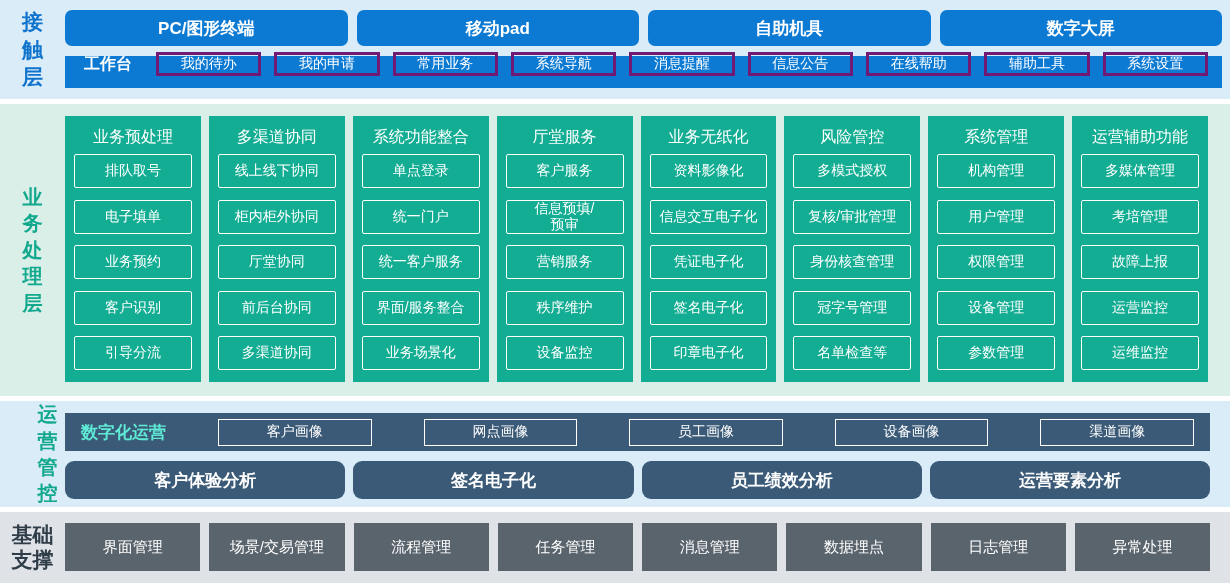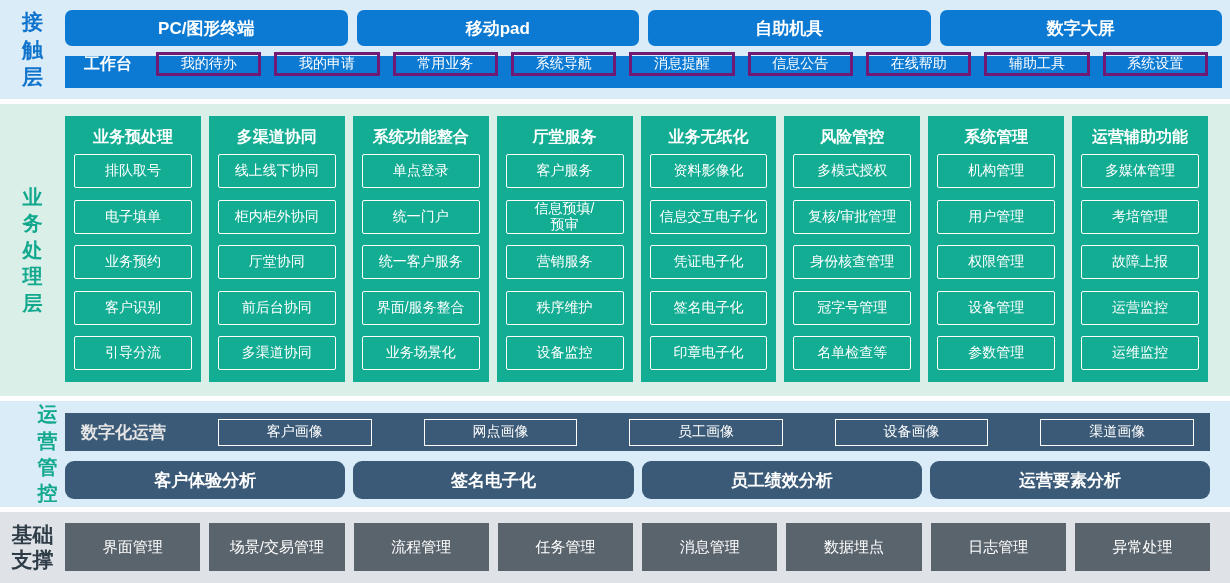--- a/index.html
+++ b/index.html
@@ -23,33 +23,33 @@
                padding:0 14px 16px 8px; gap:13px; }
   .wb-label { color:#fff; font-weight:bold; font-size:16px; width:70px; text-align:center; flex:none; }
   .wb-item { flex:1; height:24px; border:3px solid #701a75; color:#fff; font-size:14px;
              display:flex; align-items:center; justify-content:center; white-space:nowrap; }
 
   
   #business { height:292px; background:#d9efe8; }
   #business .vlabel { font-size:20px; color:#12a88e; }
   .columns { flex:1; display:flex; gap:8px; padding:12px 22px 14px 0; }
   .bcol { flex:1; background:#12ad92; display:flex; flex-direction:column; padding:4px 9px 12px; }
-  .bcol-title { color:#fff; font-weight:bold; font-size:16px; height:34px; line-height:34px;
+  .bcol-title { color:#fff; font-weight:normal; font-size:16px; height:34px; line-height:34px;
                 text-align:center; white-space:nowrap; }
   .bcol-items { flex:1; display:flex; flex-direction:column; justify-content:space-between; }
   .bcol-item { height:34px; border:1px solid #ffffff; border-radius:2px; color:#fff; font-size:14px;
                display:flex; align-items:center; justify-content:center; text-align:center;
                line-height:1.12; white-space:pre-line; }
 
   
   #ops { height:106px; background:#d9ecf8; }
   #ops .vlabel { font-size:20px; color:#12a88e;margin-left:30px; }
   .ops-body { flex:1; padding:12px 20px 0 0; }
   .digital-bar { height:38px; background:#3b5a77; display:flex; align-items:center; padding:0 16px; gap:52px; }
-  .digital-label { color:#e5e5e5; font-weight:bold; font-size:17px; flex:none; }
+  .digital-label { color:#5eead4; font-weight:bold; font-size:17px; flex:none; }
   .portrait { flex:1; height:27px; border:1px solid #ffffff; color:#fff; font-size:14px;
               display:flex; align-items:center; justify-content:center; white-space:nowrap; }
   .analyses { margin-top:10px; display:flex; gap:8px; height:38px; }
   .analysis { flex:1; background:#3b5a77; border-radius:9px; color:#fff; font-weight:bold; font-size:17px;
               display:flex; align-items:center; justify-content:center; }
 
   
   #base { height:71px; background:#dfe2e6; }
   #base .gutter { width:65px; }
   .base-label { width:2.15em; word-break:break-all; line-height:1.18; text-align:center;

